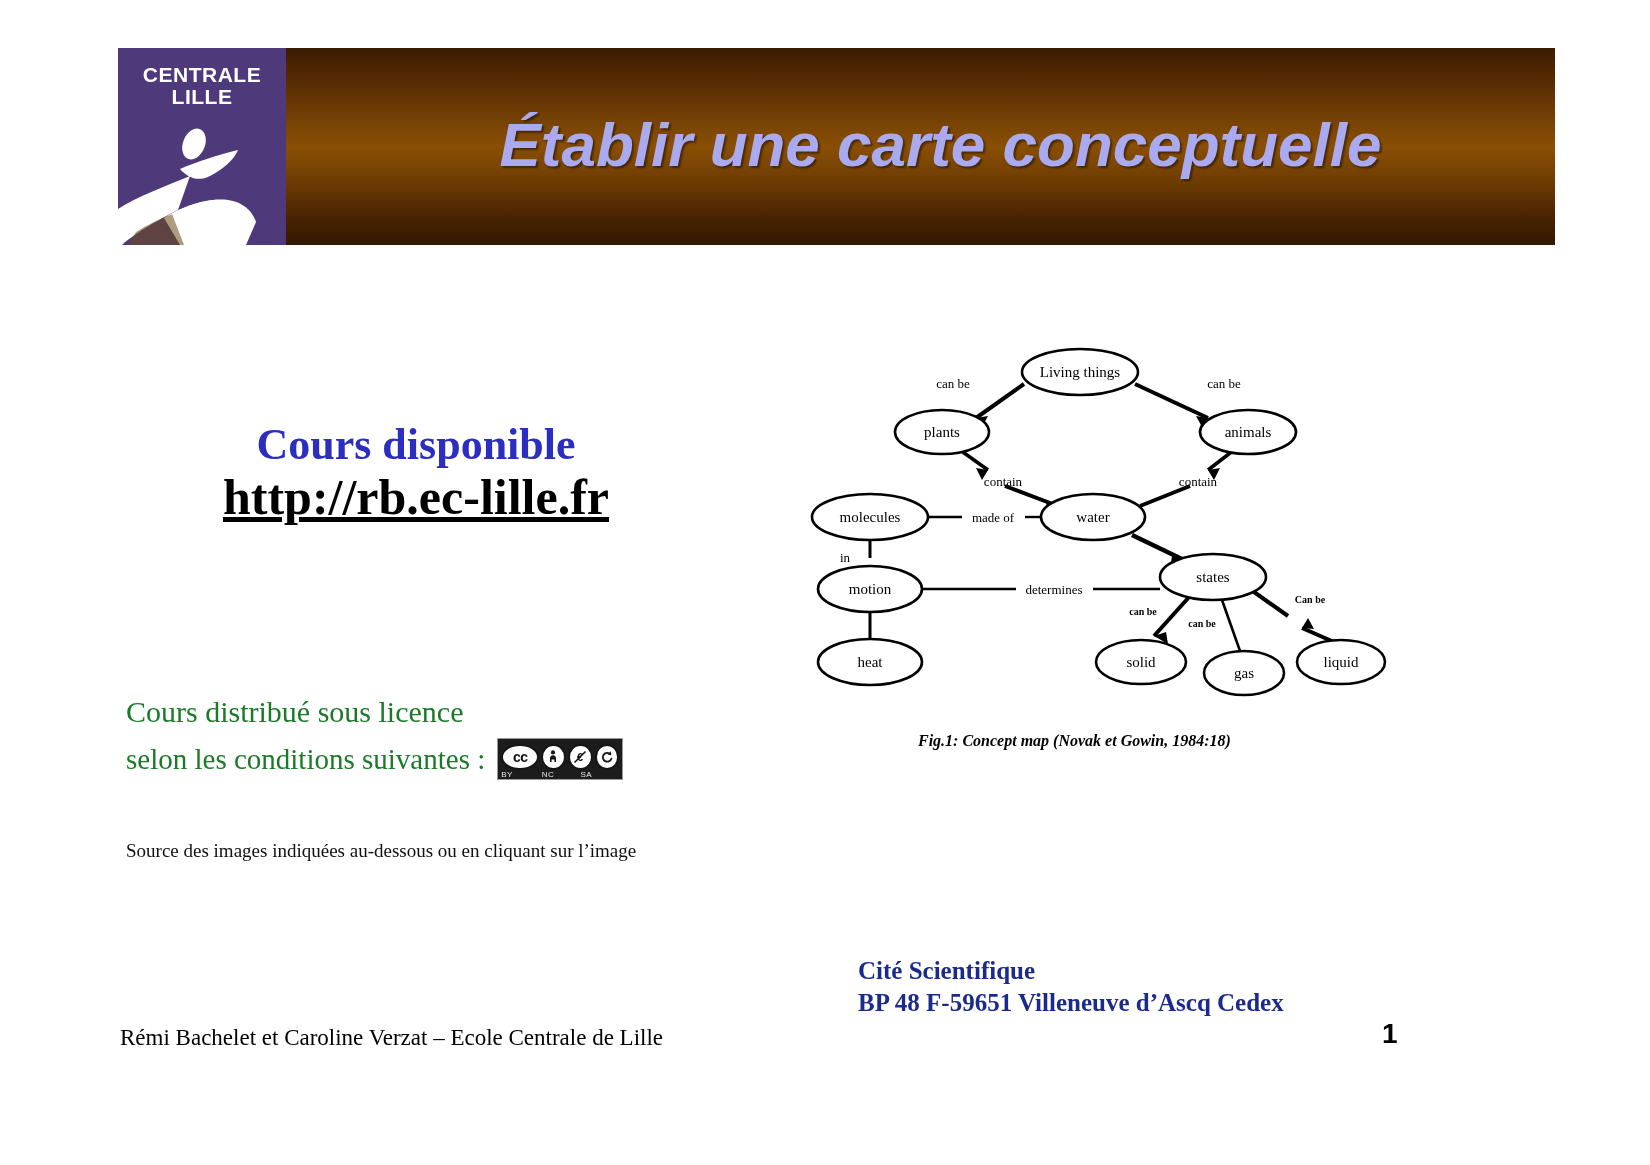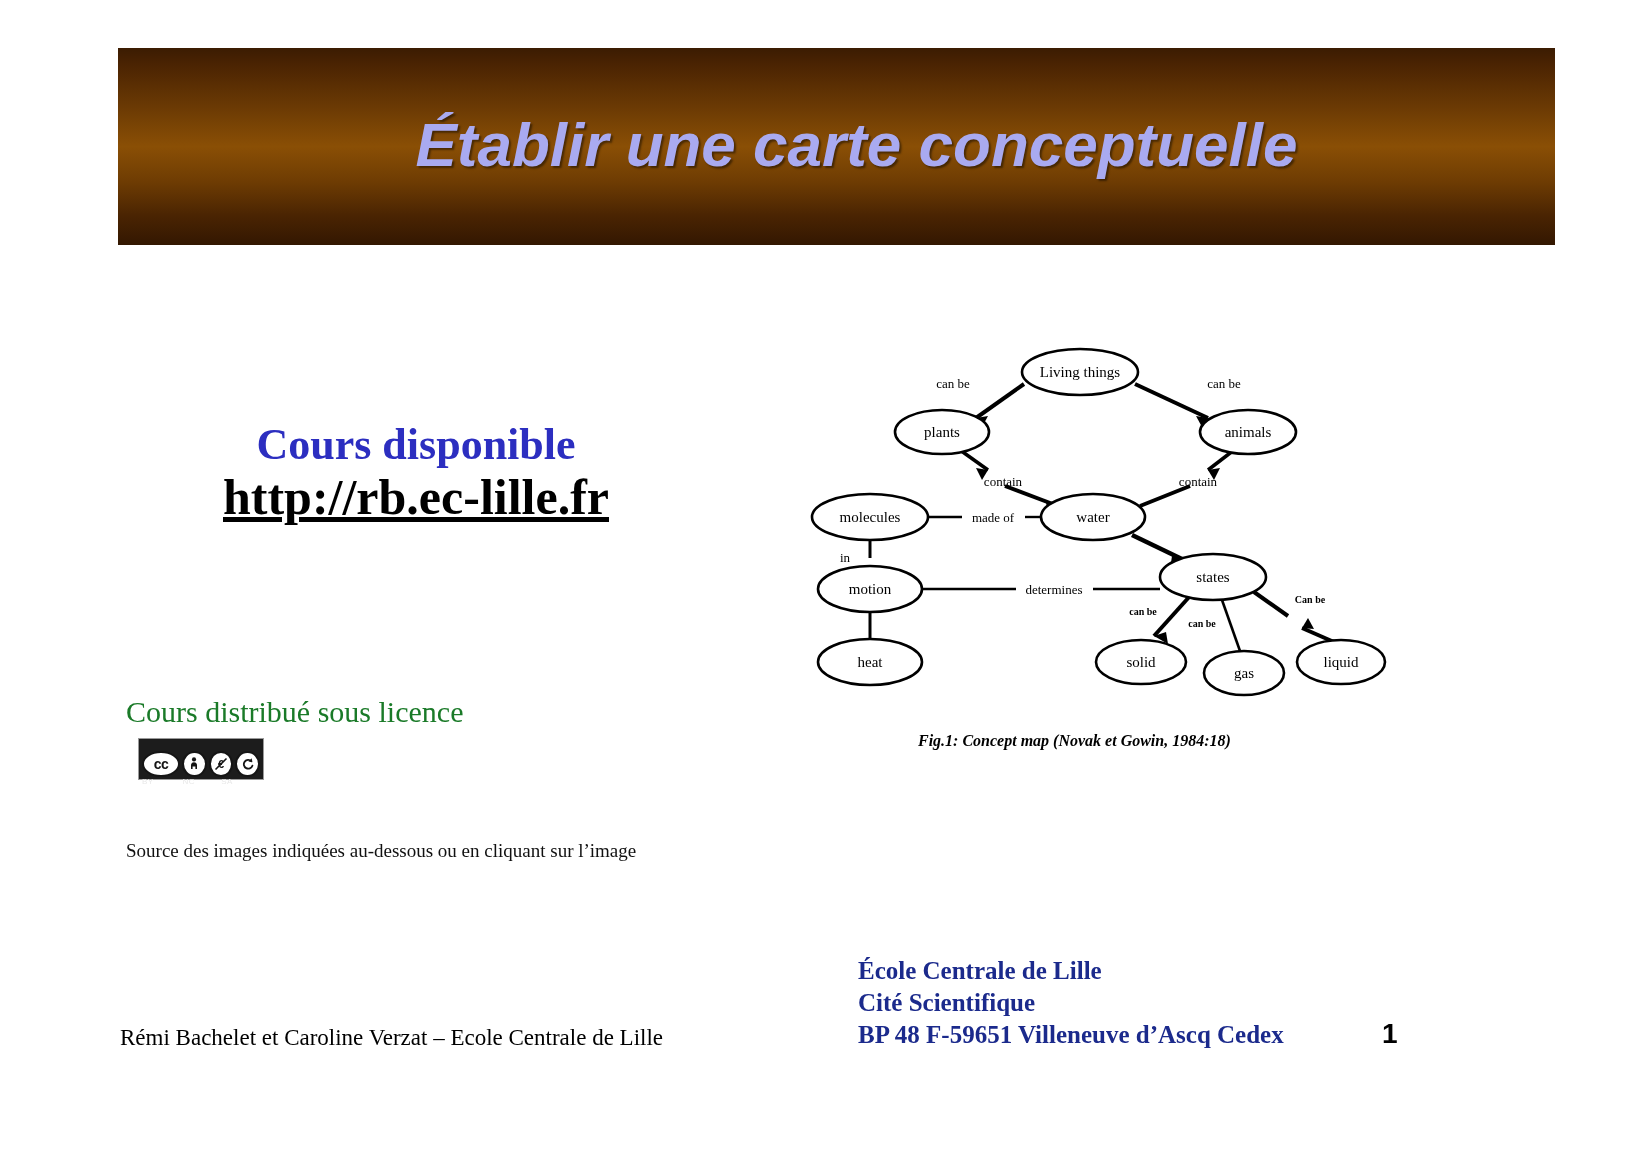--- a/index.html
+++ b/index.html
@@ -142,21 +142,21 @@
     margin-left: 12px;
     width: 126px;
     height: 42px;
     background: #1c1c1c;
     border: 1px solid #9a9a9a;
     box-sizing: border-box;
     position: relative;
     display: flex;
     flex-direction: column;
     justify-content: flex-start;
-    padding: 12px 3px 0 3px;
+    padding: 4px 3px 0 3px;
     cursor: pointer;
   }
   #cc-icons-row {
     display: flex;
     align-items: center;
     gap: 2px;
     height: 28px;
   }
   .cc-circ {
     border-radius: 50%;
@@ -267,34 +267,50 @@
     font-weight: bold;
     font-size: 28px;
     color: #000000;
   }
 </style>
 </head>
 <body>
 
 <div id="header-bar">
 
+  <div id="logo-block">
+    <div id="logo-text">
+      <span class="l1">CENTRALE</span>
+      <span class="l2">LILLE</span>
+    </div>
+    <svg id="logo-figure" viewBox="0 0 168 131">
+      <path d="M0,95 C20,82 48,72 72,62 L60,96 C44,104 18,118 4,131 L0,131 Z" fill="#ffffff"></path>
+      <path d="M0,110 L168,110 L168,131 L0,131 Z" fill="#6b4a14" opacity="0.0"></path>
+      <path d="M46,104 C58,96 78,88 96,86 C110,85 124,90 132,100 L120,131 L62,131 Z" fill="#ffffff"></path>
+      <path d="M62,55 C78,48 102,40 120,36 C116,46 104,56 92,62 C80,68 70,64 62,55 Z" fill="#ffffff"></path>
+      <ellipse cx="76" cy="30" rx="11" ry="16" transform="rotate(22 76 30)" fill="#ffffff"></ellipse>
+      <path d="M18,118 C40,104 70,92 100,92 L96,131 L10,131 Z" fill="#6b4a14" opacity="0.55"></path>
+      <path d="M54,100 C70,90 92,84 110,86 C124,88 134,96 138,108 L128,131 L66,131 Z" fill="#ffffff"></path>
+    </svg>
+  </div>
 
   <div id="title-block">
     <div id="slide-title">Établir une carte conceptuelle</div>
   </div>
 </div>
 
 <div id="left-col">
   <div id="cours-disponible">Cours disponible</div>
   <div id="course-url">http://rb.ec-lille.fr</div>
 </div>
 
 <div id="licence-block">
   <div class="lic-line1">Cours distribué sous licence</div>
   <div class="lic-line3-row">
+    <div class="lic-line3">selon les conditions suivantes :</div>
 
     <div id="cc-badge">
       <div id="cc-icons-row">
         <span class="cc-circ big">cc</span>
         <span class="cc-circ sm">
           <svg width="16" height="16" viewBox="0 0 16 16">
               <circle cx="8" cy="3.4" r="2.1" fill="#151515"></circle>
               <path d="M8 6.2c-2 0-3 1.3-3 3.1v3.6h1.6v-2.4h2.8v2.4H11V9.3c0-1.8-1-3.1-3-3.1z" fill="#151515"></path>
             </svg>
         </span>
@@ -425,18 +441,17 @@
       </g>
     </g>
   </svg>
 </div>
 
 <div id="fig-caption">Fig.1: Concept map (Novak et Gowin, 1984:18)</div>
 
 <div id="footer-author">Rémi Bachelet et Caroline Verzat – Ecole Centrale de Lille</div>
 
 <div id="footer-address">
-  <div>École Centrale de Lille</div>
   <div>Cité Scientifique</div>
   <div>BP 48  F-59651 Villeneuve d’Ascq Cedex</div>
 </div>
 
 <div id="slide-number">1</div>
 
 </body></html>

